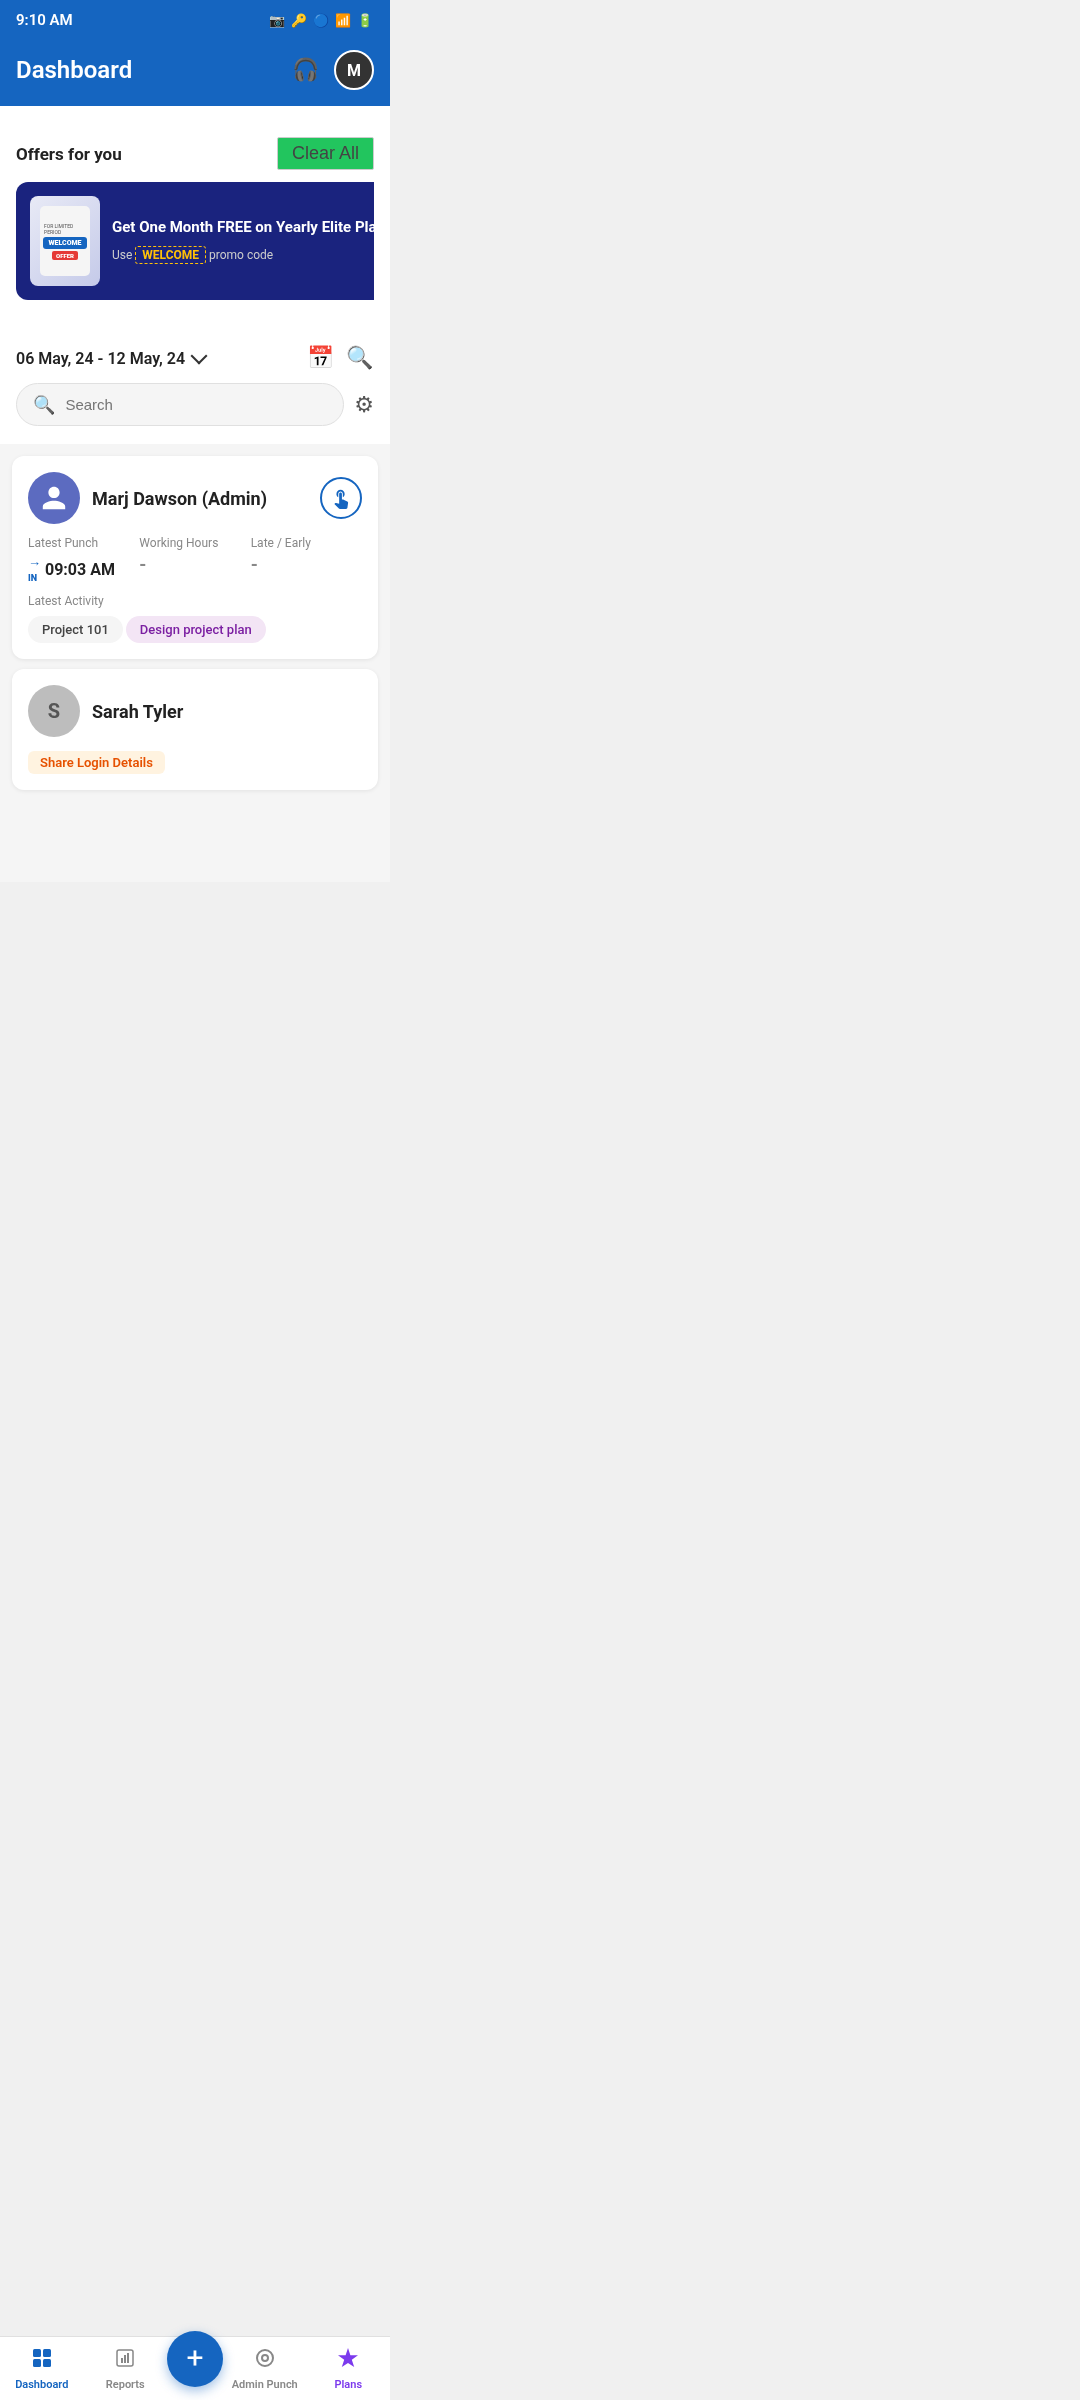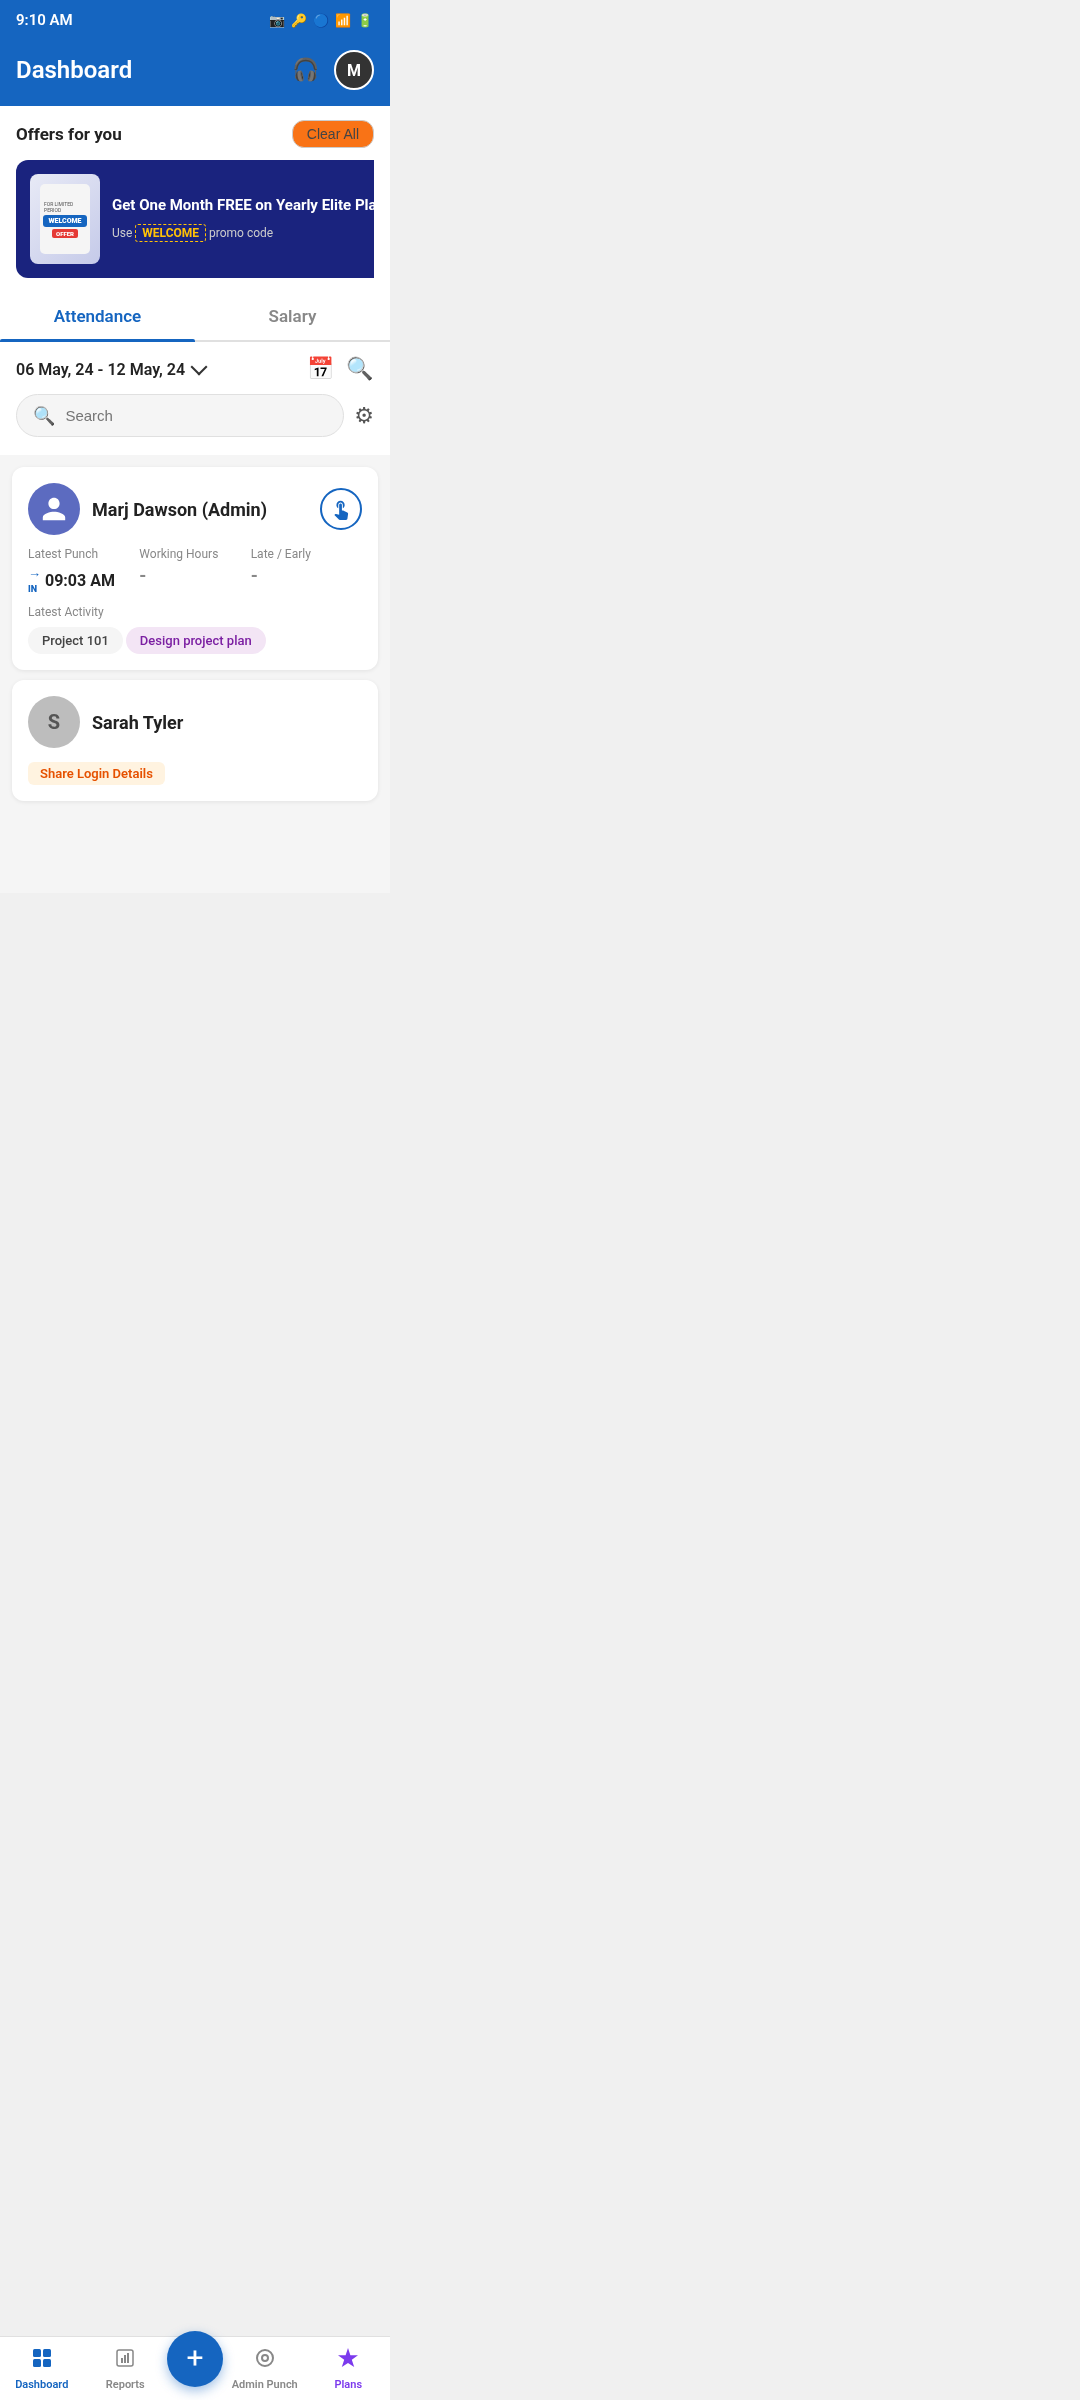--- a/index.html
+++ b/index.html
@@ -78,39 +78,39 @@
     
     .main-content {
       background: #f5f5f5;
       min-height: calc(844px - 40px - 66px - 56px);
       padding-bottom: 80px;
     }
 
     
     .offers-section {
       background: white;
-      padding: 14px 16px;
+      padding: 31px 16px;
     }
     .offers-header {
       display: flex;
       justify-content: space-between;
       align-items: center;
       margin-bottom: 12px;
     }
     .offers-title {
       font-size: 17px;
       font-weight: 700;
       color: #222;
     }
     .clear-all-btn {
-      background: #f97316;
+      background: #22c55e;
       border: 1.5px solid #ccc;
-      border-radius: 12px;
+      border-radius: 2px;
       padding: 5px 14px;
-      font-size: 14px;
+      font-size: 18px;
       color: #444;
       cursor: pointer;
     }
     .offers-scroll {
       display: flex;
       gap: 12px;
       overflow-x: auto;
     }
     .offer-card {
       min-width: 280px;
@@ -550,24 +550,20 @@
             <span>Use</span>
             <span class="promo-code">WELCOME</span>
             <span>promo code</span>
           </div>
         </div>
       </div>
 
     </div>
   </div>
 
-  <div class="tabs-section">
-    <div class="tab active">Attendance</div>
-    <div class="tab">Salary</div>
-  </div>
 
   <div class="attendance-section">
 
     <div class="date-filter-row">
       <div class="date-range">
         <span>06 May, 24 - 12 May, 24</span>
         <span class="chevron-down"></span>
       </div>
       <div class="date-range-icons">
         <button class="icon-btn">📅</button>

